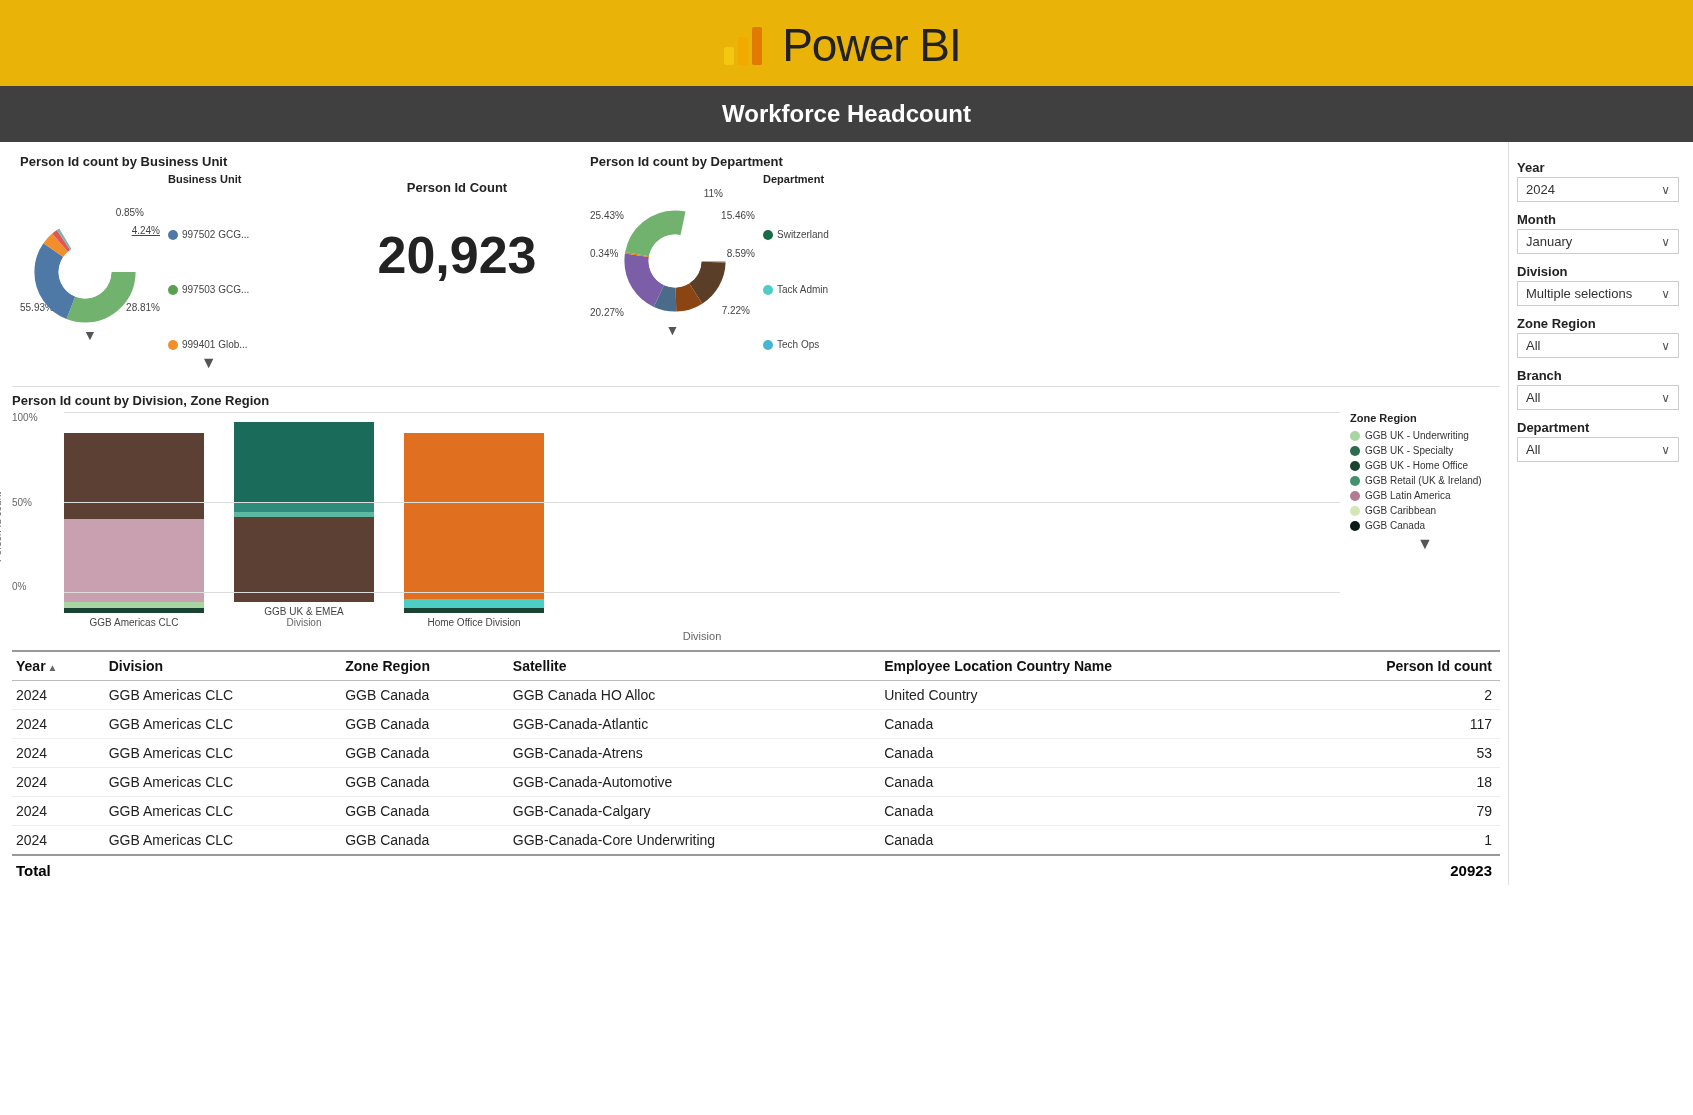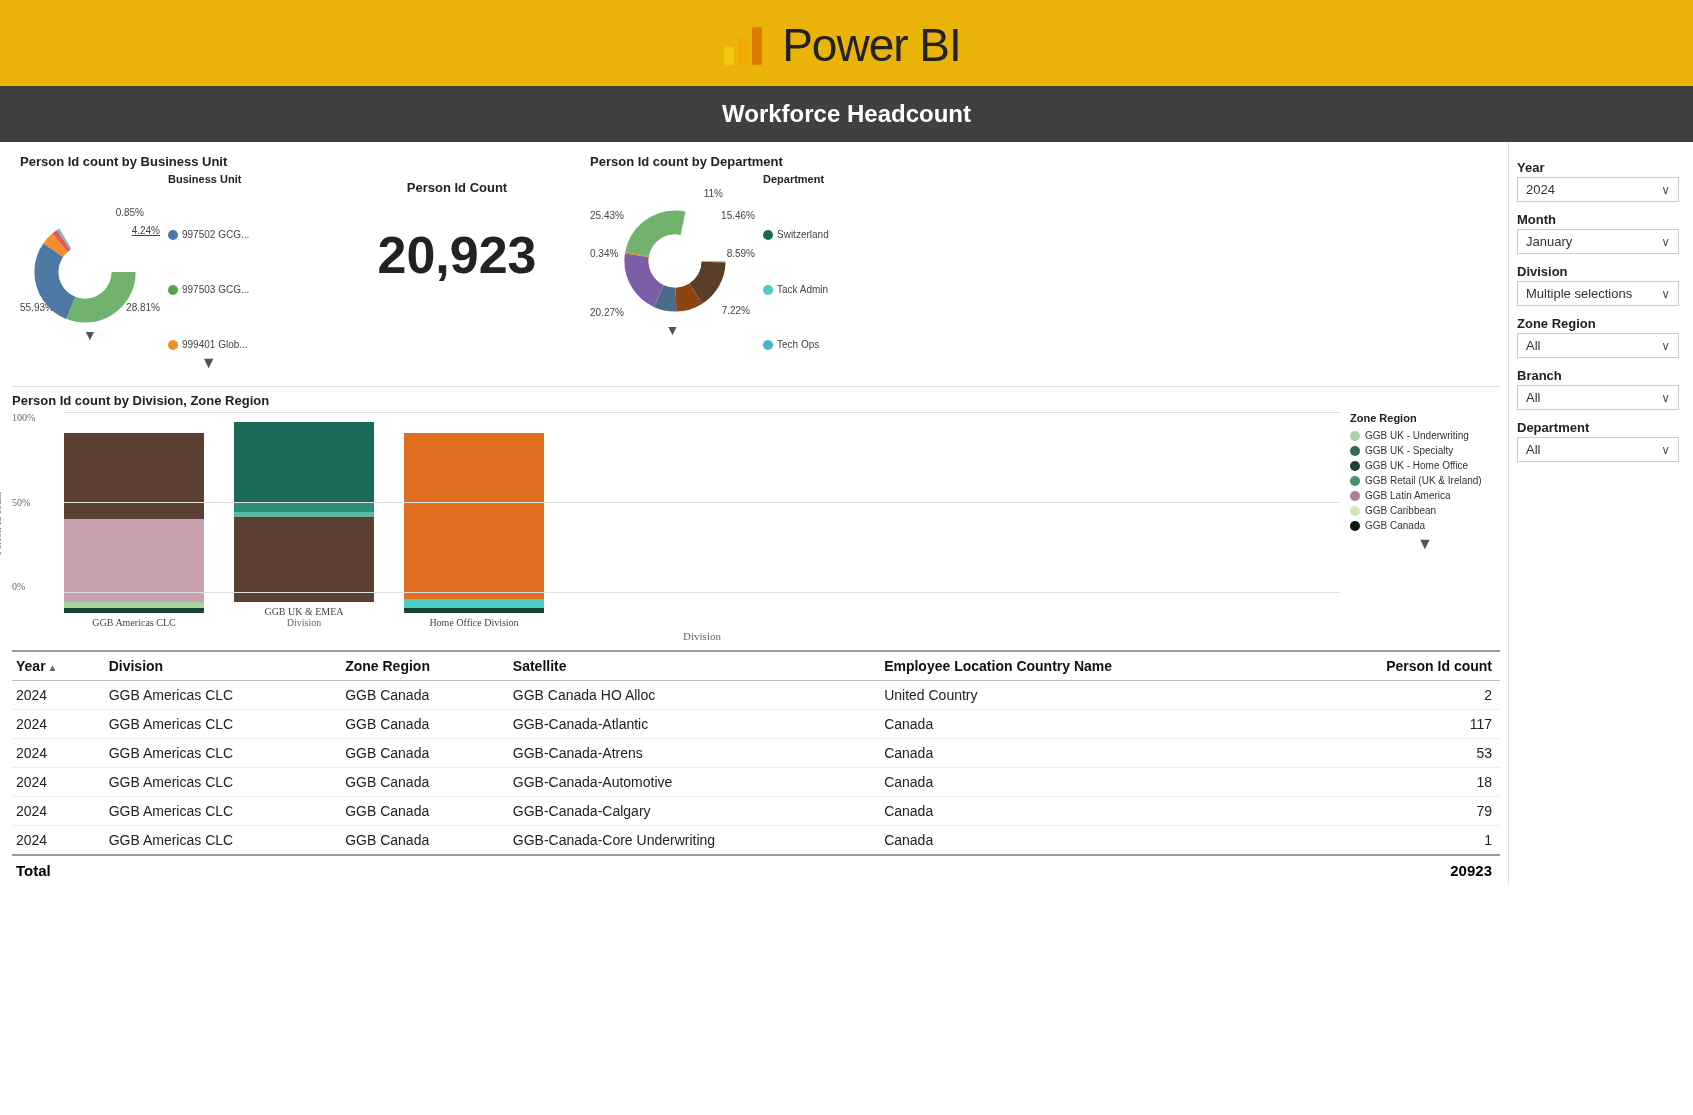--- a/index.html
+++ b/index.html
@@ -52,21 +52,21 @@
     .donut-dot { width: 10px; height: 10px; border-radius: 50%; flex-shrink: 0; }
 
     
     .big-number-section { text-align: center; padding-top: 30px; }
     .big-number { font-size: 52px; font-weight: 700; color: #222; }
 
     
     .bar-chart-section { margin-top: 6px; }
     .bar-chart-title { font-size: 13px; font-weight: 600; color: #222; margin-bottom: 4px; }
     .bar-chart-area { display: flex; flex-direction: row; gap: 0; }
-    .bar-chart-inner { flex: 1; font-family: Liberation Serif, serif; }
+    .bar-chart-inner { flex: 1; }
     .stacked-bar-group { display: flex; flex-direction: column; align-items: center; }
     .stacked-bar { width: 140px; height: 180px; display: flex; flex-direction: column; }
     .bar-label { font-size: 10px; color: #444; text-align: center; margin-top: 4px; white-space: nowrap; }
     .bar-label-sub { font-size: 10px; color: #666; text-align: center; }
 
     .zone-legend { min-width: 160px; padding-left: 10px; }
     .zone-legend-title { font-size: 11px; font-weight: 600; margin-bottom: 6px; color: #222; }
     .zone-legend-item { display: flex; align-items: center; gap: 5px; margin-bottom: 4px; font-size: 10px; color: #333; }
     .zone-dot { width: 10px; height: 10px; border-radius: 50%; flex-shrink: 0; }
 

